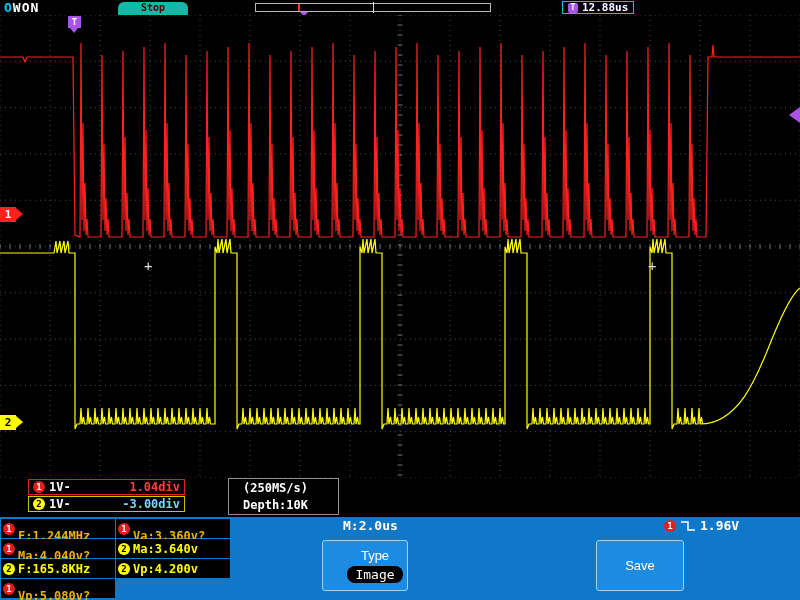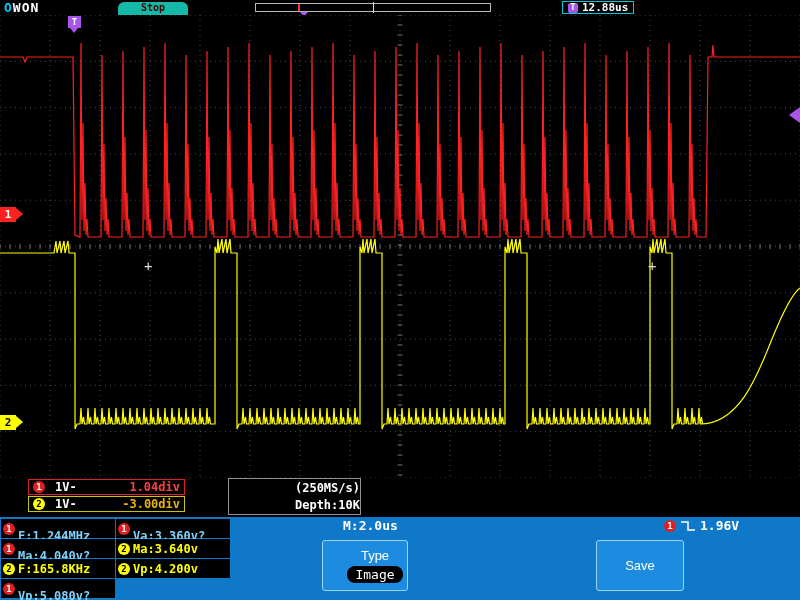--- a/index.html
+++ b/index.html
@@ -52,35 +52,35 @@
 
   
   .readout-ch { position:absolute; left:28px; width:157px; height:16px; display:flex;
                 align-items:center; gap:4px; padding:0 4px; background:#000; }
   .readout-ch.r1 { top:479px; border:1px solid #e02020; }
   .readout-ch.r2 { top:496px; border:1px solid #c8c800; }
   .badge { min-width:12px; height:12px; border-radius:50%;
            font:bold 9px/12px "DejaVu Sans Mono", monospace; text-align:center; }
   .badge.b1 { background:#e02020; color:#fff; }
   .badge.b2 { background:#ffff00; color:#000; }
-  .scale { color:#fff; font:bold 12px "DejaVu Sans Mono", monospace;margin-left:6px; }
+  .scale { color:#fff; font:bold 12px "DejaVu Sans Mono", monospace; }
   .posval { margin-left:auto; font:bold 12px "DejaVu Sans Mono", monospace; }
   .r1 .posval { color:#ff4040; }
-  .r2 .posval { color:#eab308; }
-  .samplebox { position:absolute; left:228px; top:478px; width:133px; height:37px; background:#000;
+  .r2 .posval { color:#7dd3fc; }
+  .samplebox { position:absolute; left:228px; top:478px; width:111px; height:37px; background:#000;
                border:1px solid #909090; color:#fff; font:bold 12px/17px "DejaVu Sans Mono", monospace;
-               padding:1px 0;text-align:right; }
+               padding:1px 14px; }
 
   
   .bottombar { position:absolute; left:0; top:517px; width:800px; height:83px; background:#0f78c8; }
   .meas-grid { position:absolute; left:1px; top:2px; display:grid;
                grid-template-columns:114px 114px; grid-auto-rows:19px; gap:1px; }
   .meas-cell { background:#000; display:flex; align-items:center; gap:3px; padding:0 2px;
                font:bold 12px "DejaVu Sans Mono", monospace; }
-  .meas-cell.ch1 .mlabel { color:#7dd3fc;margin-top:14px; }
+  .meas-cell.ch1 .mlabel { color:#eab308;margin-top:14px; }
   .meas-cell.ch2 .mlabel { color:#ffff00; }
   .timebase { position:absolute; left:343px; top:1px; color:#fff;
               font:bold 13px "DejaVu Sans Mono", monospace; }
   .trig-level { position:absolute; left:664px; top:1px; display:flex; align-items:center; gap:4px;
               color:#fff; font:bold 13px "DejaVu Sans Mono", monospace; }
   .softkey { position:absolute; background:#1d8ce0; border:1px solid #9fd4ff; border-radius:3px;
              color:#fff; display:flex; flex-direction:column; align-items:center; justify-content:center;
              gap:3px; font:13px "Liberation Sans", sans-serif; cursor:default; }
   .softkey.type { left:322px; top:23px; width:86px; height:51px;padding-left:20px; }
   .softkey.save { left:596px; top:23px; width:88px; height:51px; }

